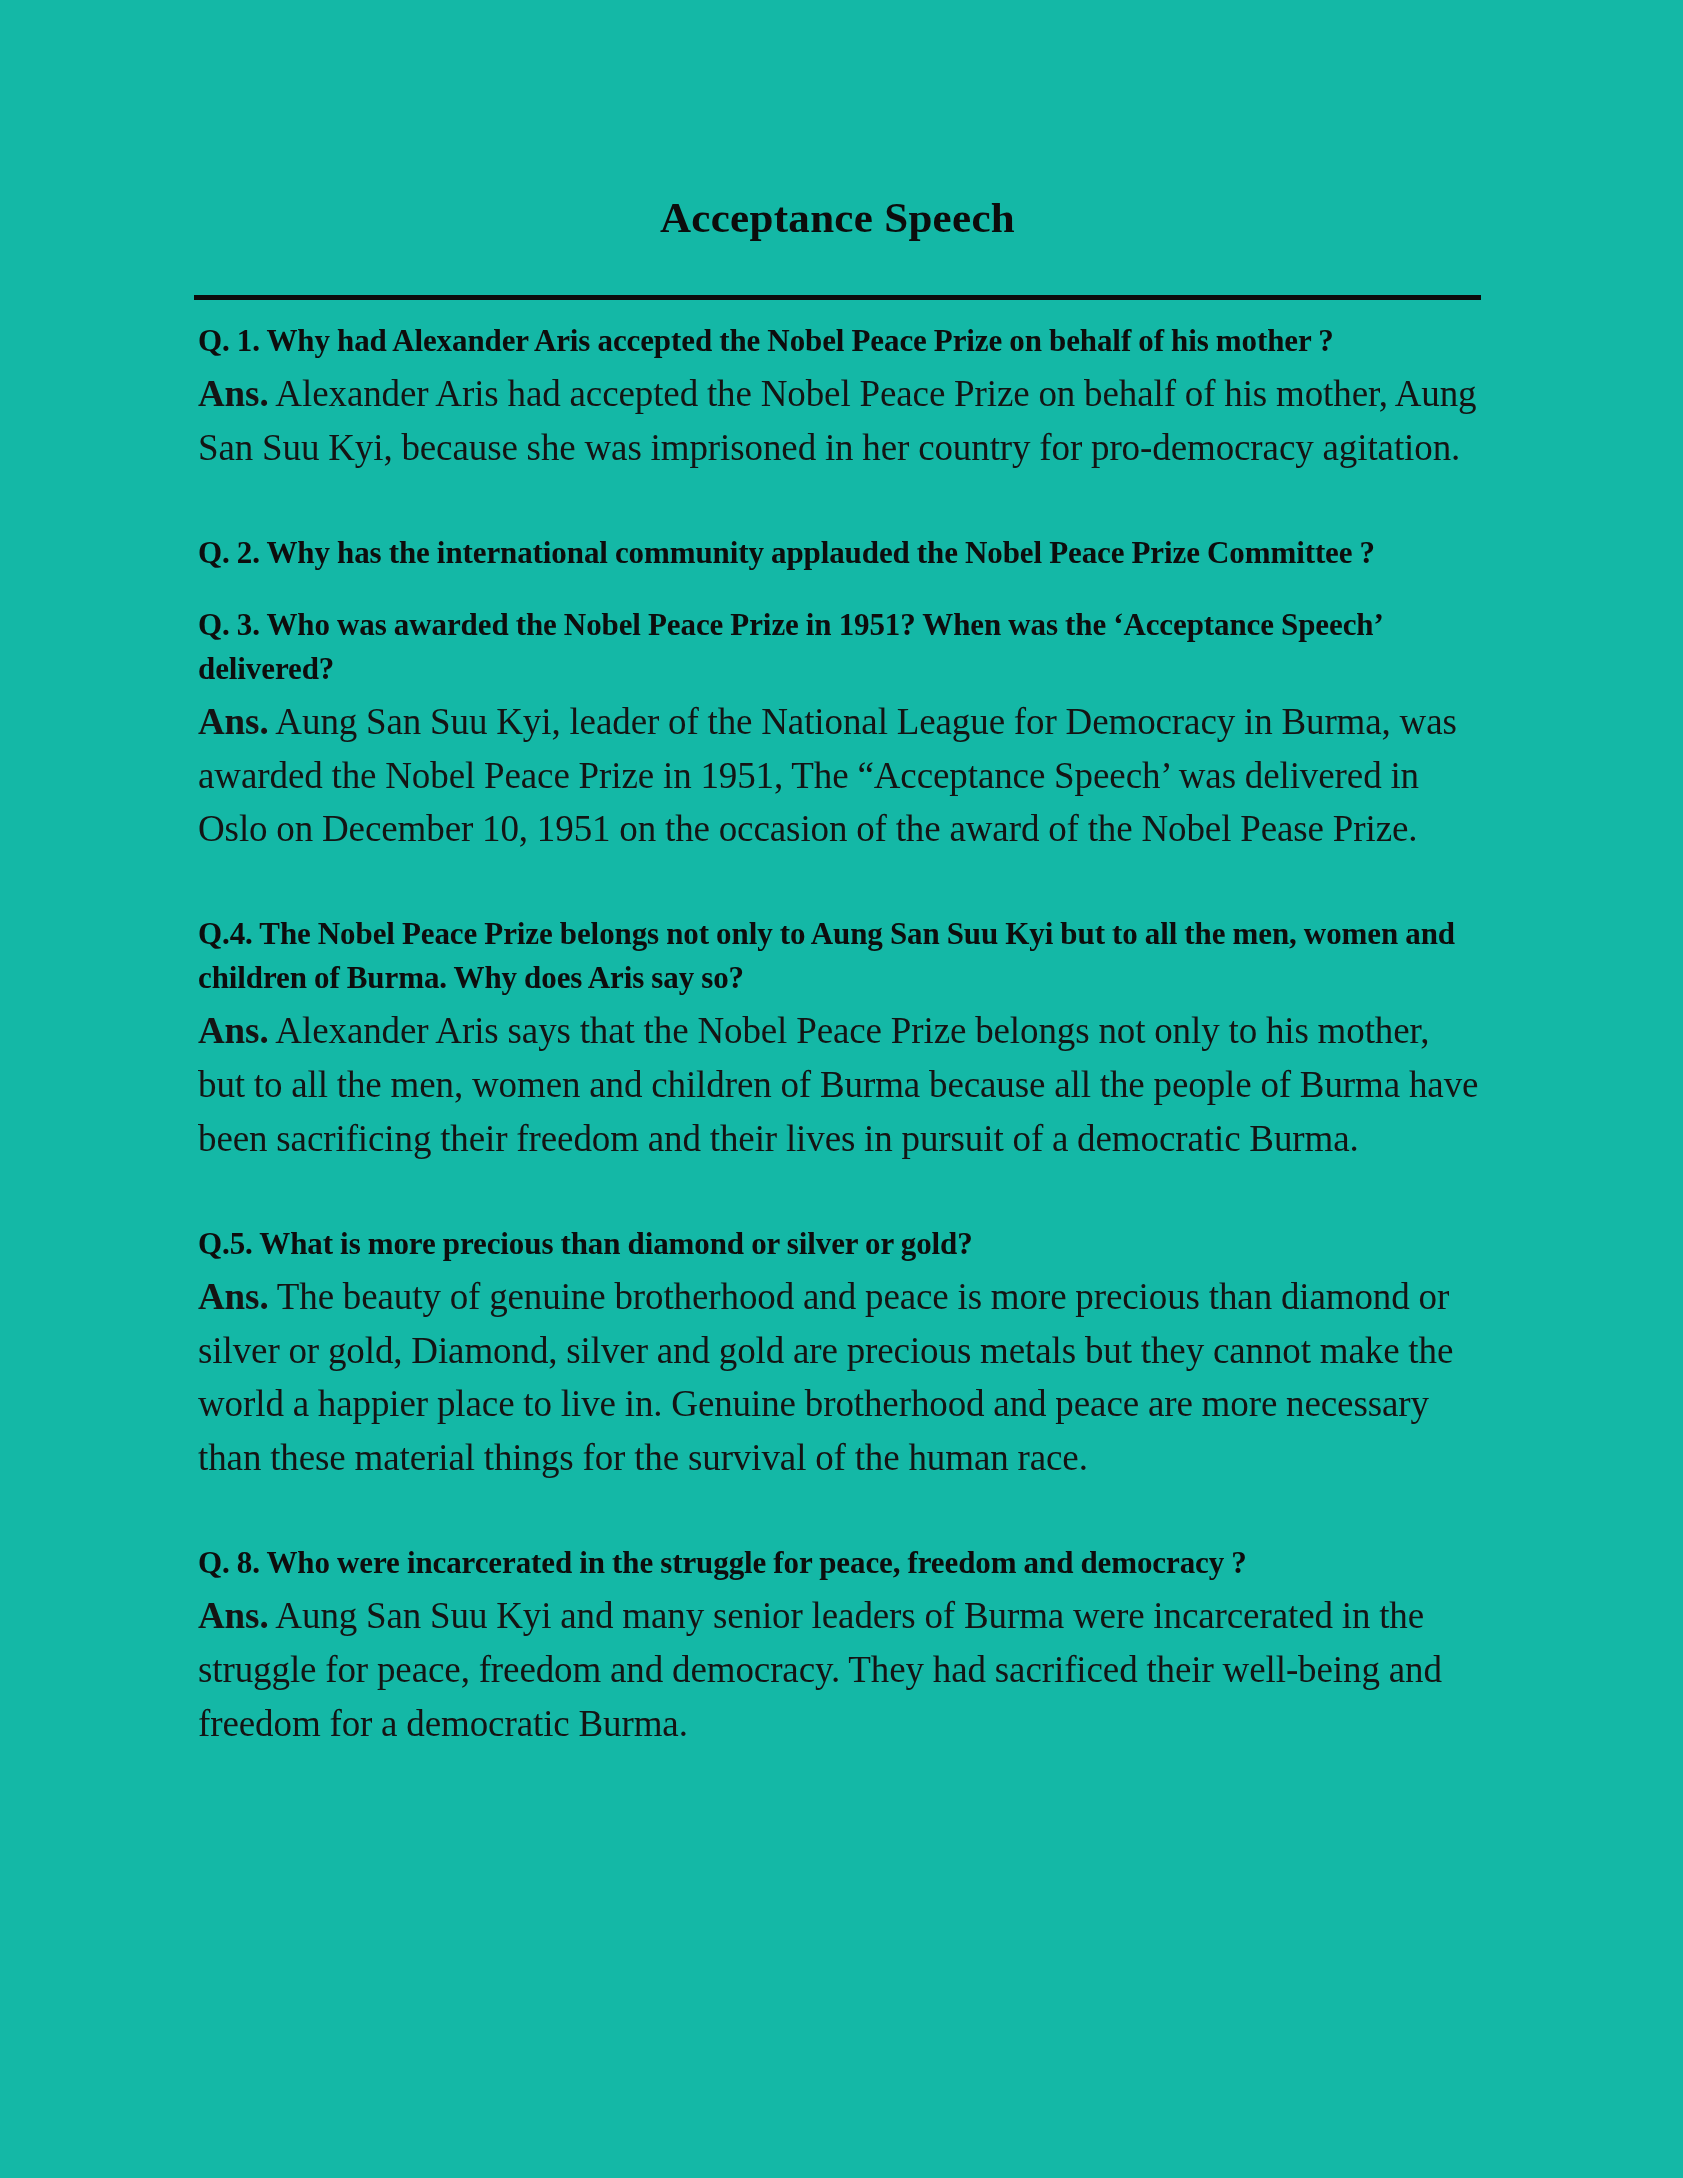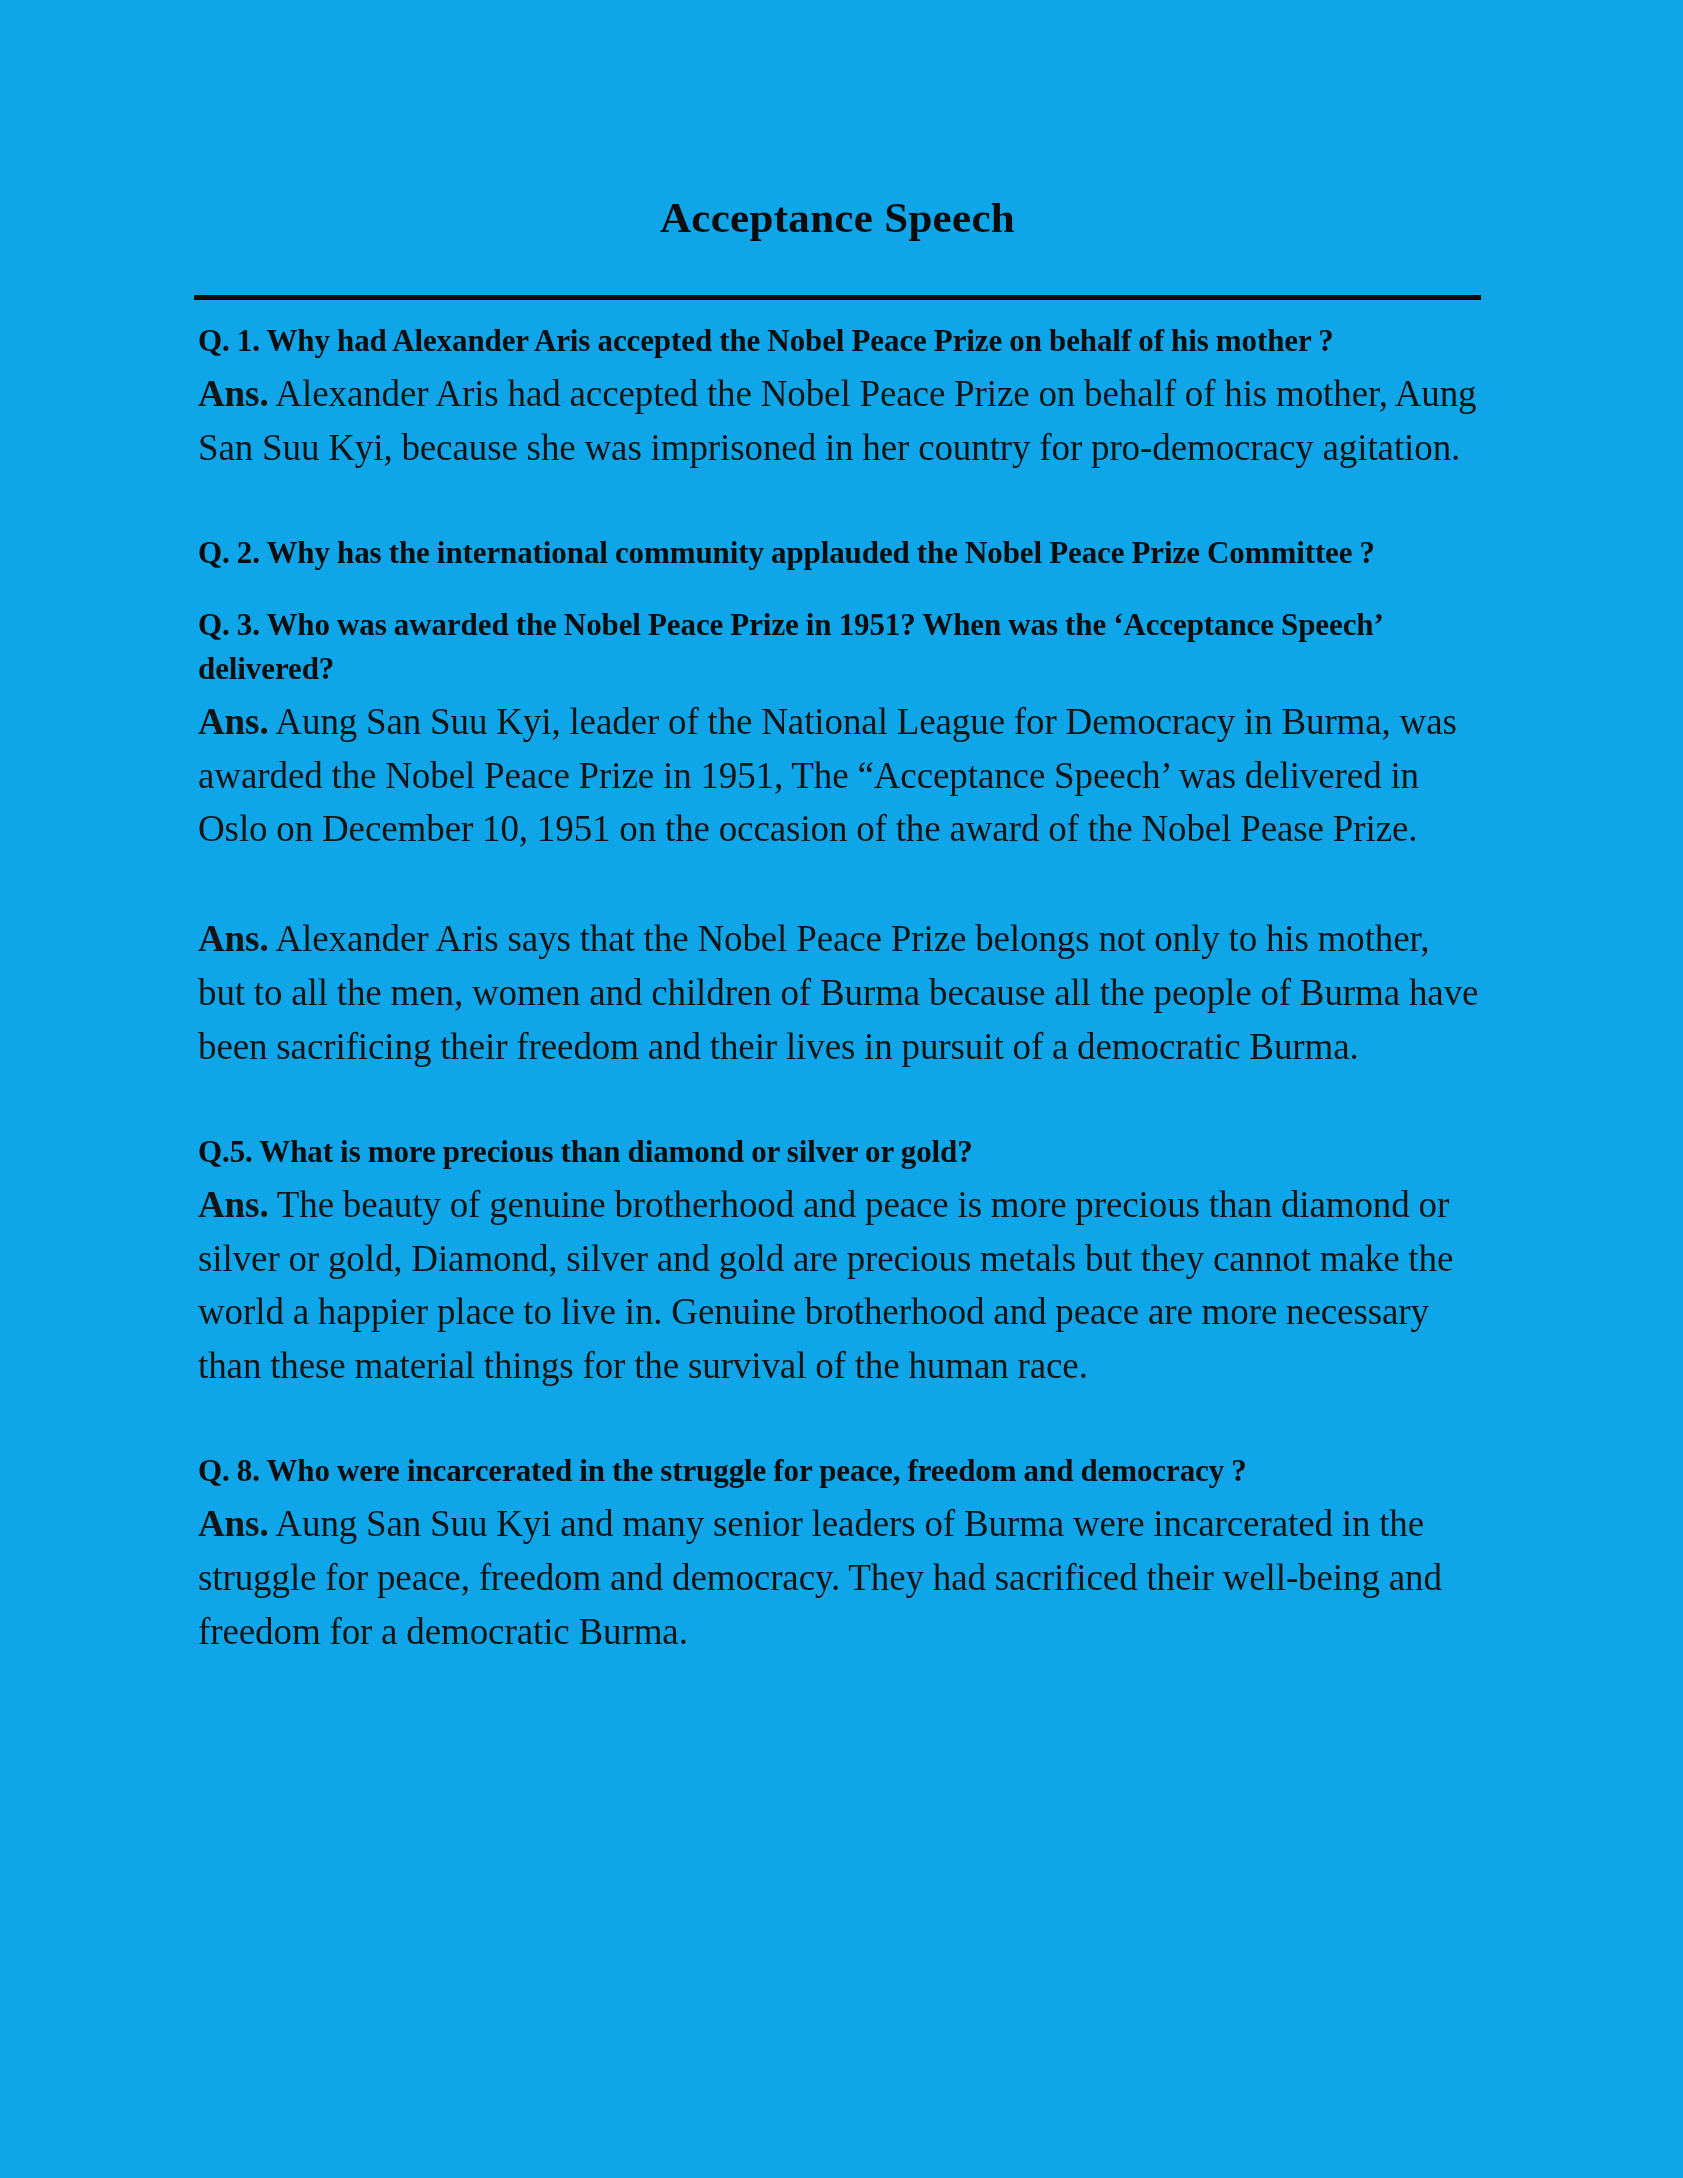--- a/index.html
+++ b/index.html
@@ -12,21 +12,21 @@
     height: 2178px;
     font-family: "Liberation Serif", "DejaVu Serif", serif;
     color: #111111;
     -webkit-font-smoothing: antialiased;
   }
 
   .page {
     position: relative;
     width: 1683px;
     height: 2178px;
-    background: #0ea5e9;
+    background: #14b8a6;
     box-sizing: border-box;
     padding: 0;
     overflow: hidden;
   }
 
   .content {
     position: absolute;
     left: 194px;
     top: 0;
     width: 1287px;
@@ -112,20 +112,21 @@
           <p class="answer"><span class="ans-label">Ans.</span><span> Alexander Aris had accepted the Nobel Peace Prize on behalf of his mother, Aung San Suu Kyi, because she was imprisoned in her country for pro-democracy agitation.</span></p>
         </div>
         <div class="qa-block">
           <p class="question">Q. 2. Why has the international community applauded the Nobel Peace Prize Committee ?</p>
         </div>
         <div class="qa-block">
           <p class="question">Q. 3. Who was awarded the Nobel Peace Prize in 1951? When was the ‘Acceptance Speech’ delivered?</p>
           <p class="answer"><span class="ans-label">Ans.</span><span> Aung San Suu Kyi, leader of the National League for Democracy in Burma, was awarded the Nobel Peace Prize in 1951, The “Acceptance Speech’ was delivered in Oslo on December 10, 1951 on the occasion of the award of the Nobel Pease Prize.</span></p>
         </div>
         <div class="qa-block">
+          <p class="question">Q.4. The Nobel Peace Prize belongs not only to Aung San Suu Kyi but to all the men, women and children of Burma. Why does Aris say so?</p>
           <p class="answer"><span class="ans-label">Ans.</span><span> Alexander Aris says that the Nobel Peace Prize belongs not only to his mother, but to all the men, women and children of Burma because all the people of Burma have been sacrificing their freedom and their lives in pursuit of a democratic Burma.</span></p>
         </div>
         <div class="qa-block">
           <p class="question">Q.5. What is more precious than diamond or silver or gold?</p>
           <p class="answer"><span class="ans-label">Ans.</span><span> The beauty of genuine brotherhood and peace is more precious than diamond or silver or gold, Diamond, silver and gold are precious metals but they cannot make the world a happier place to live in. Genuine brotherhood and peace are more necessary than these material things for the survival of the human race.</span></p>
         </div>
         <div class="qa-block">
           <p class="question">Q. 8. Who were incarcerated in the struggle for peace, freedom and democracy ?</p>
           <p class="answer"><span class="ans-label">Ans.</span><span> Aung San Suu Kyi and many senior leaders of Burma were incarcerated in the struggle for peace, freedom and democracy. They had sacrificed their well-being and freedom for a democratic Burma.</span></p>
         </div>

